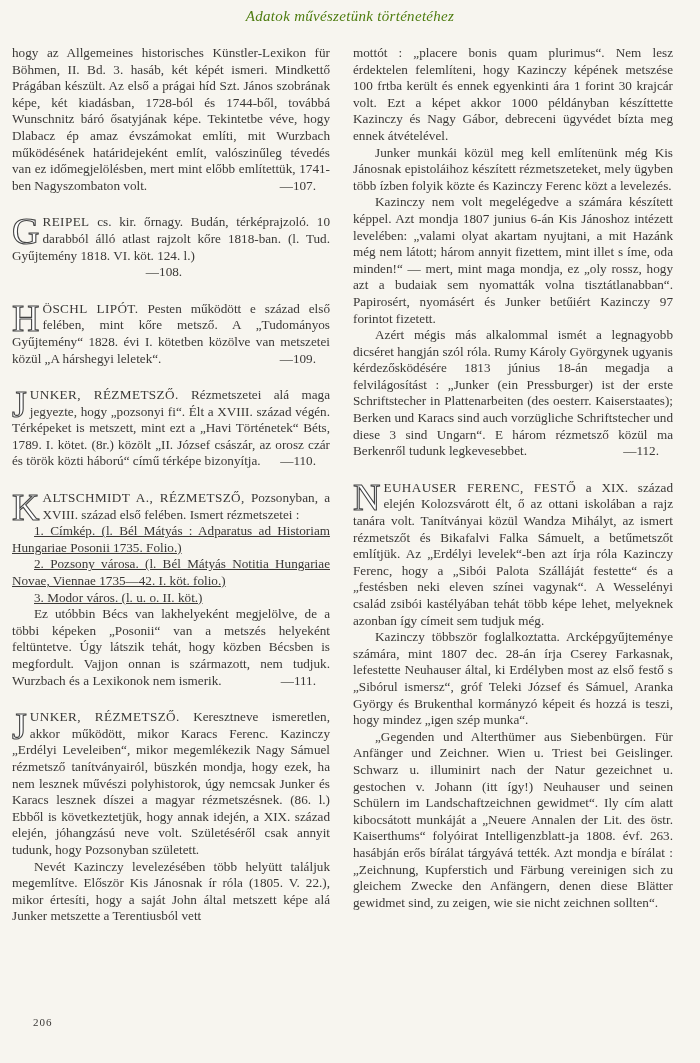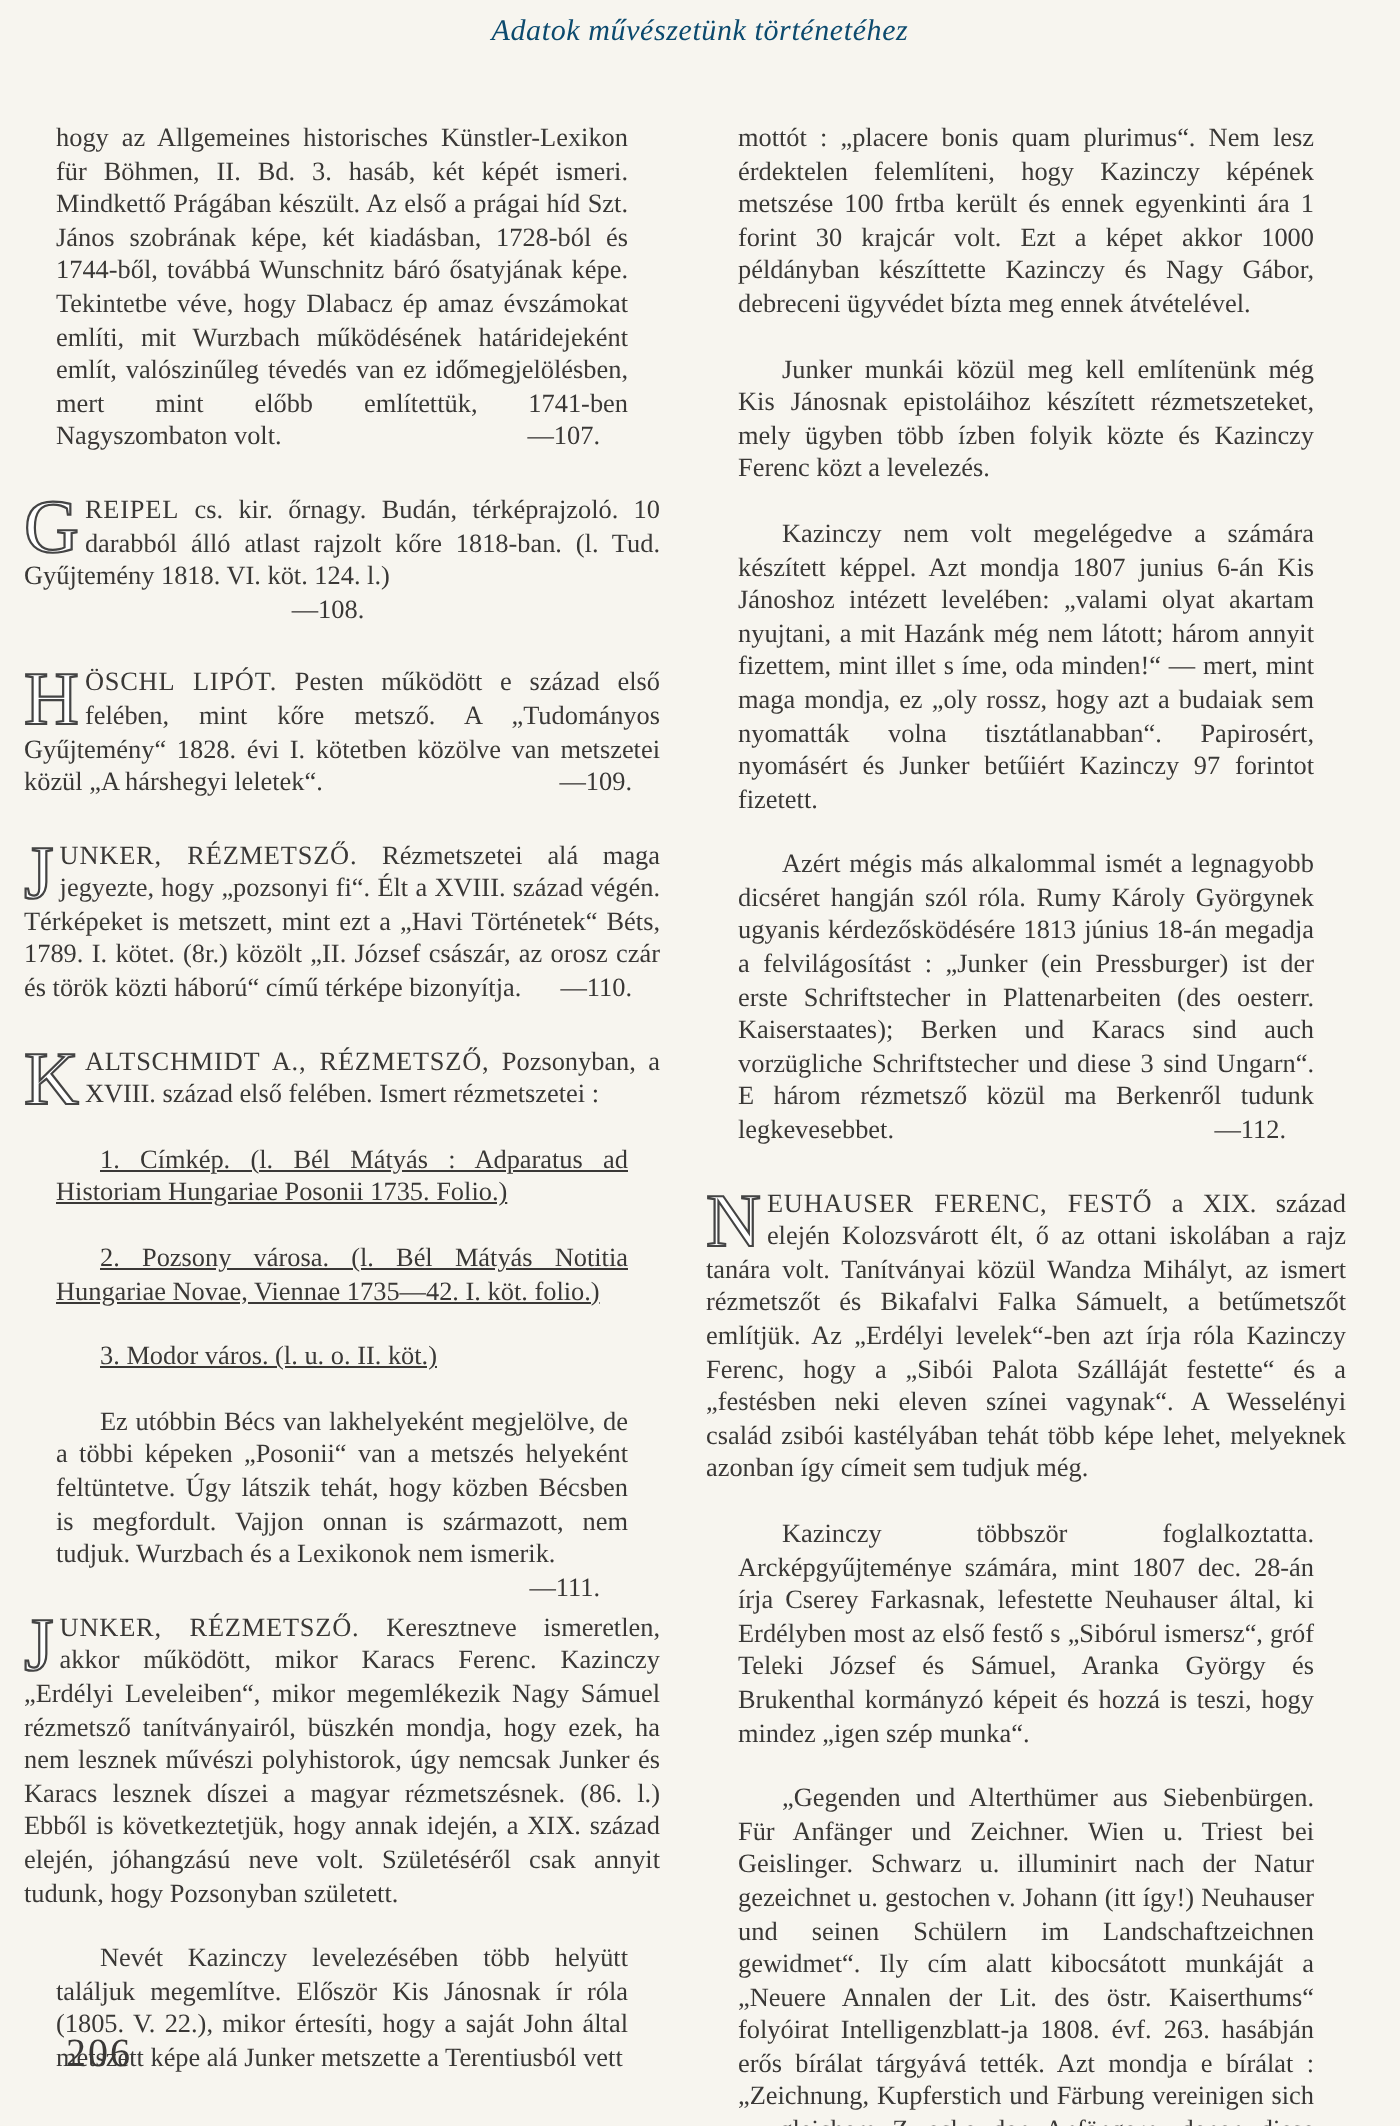--- a/index.html
+++ b/index.html
@@ -6,45 +6,45 @@
   body {
     width: 700px; height: 1063px; overflow: hidden;
     background: #f7f5ef;
     font-family: "Liberation Serif", "DejaVu Serif", serif;
     color: #3a3836;
     position: relative;
   }
   .running-head {
     position: absolute; top: 8px; left: 0; width: 700px;
     text-align: center; font-style: italic; font-size: 15px;
-    letter-spacing: 0.3px; color: #0c4a6e;
+    letter-spacing: 0.3px; color: #4d7c0f;
   }
   .col {
     position: absolute; top: 45px; width: 318px;
     font-size: 13.2px; line-height: 16.6px;
     text-align: justify; hyphens: manual;
   }
   .col-left { left: 12px; }
   .col-right { left: 353px; width: 320px; }
-  p { margin: 16px; }
+  p { margin: 0; }
   p.indent { text-indent: 22px; }
   .entry { margin-top: 20px; position: relative; }
   .entry .dropcap {
     float: left; font-size: 38px; line-height: 30px;
     margin: 2px 3px 0 0; color: #fff;
     -webkit-text-stroke: 1.1px #444;
     font-family: "Liberation Serif", serif;
   }
   .entry .caps { letter-spacing: 0.4px; margin-top: 30px; }
   .num { display: block; text-align: center; padding-right: 14px; }
   .num-inline { float: right; padding-right: 14px; }
   .list-item { text-indent: 22px; text-decoration: underline; }
   .folio {
     position: absolute; left: 33px; top: 1016px;
-    font-size: 20px; letter-spacing: 1px;
+    font-size: 11px; letter-spacing: 1px;
   }
 </style>
 </head>
 <body>
 
 <div class="running-head">Adatok művészetünk történetéhez</div>
 
 <div class="col col-left">
   <p>
     <span>hogy az Allgemeines historisches Künstler-Lexikon für Böhmen, II. Bd. 3. hasáb, két képét ismeri. Mindkettő Prágában készült. Az első a prágai híd Szt. János szobrának képe, két kiadásban, 1728-ból és 1744-ből, továbbá Wunschnitz báró ősatyjának képe. Tekintetbe véve, hogy Dlabacz ép amaz évszámokat említi, mit Wurzbach működésének határidejeként említ, valószinűleg tévedés van ez időmegjelölésben, mert mint előbb említettük, 1741-ben Nagyszombaton volt.</span>

